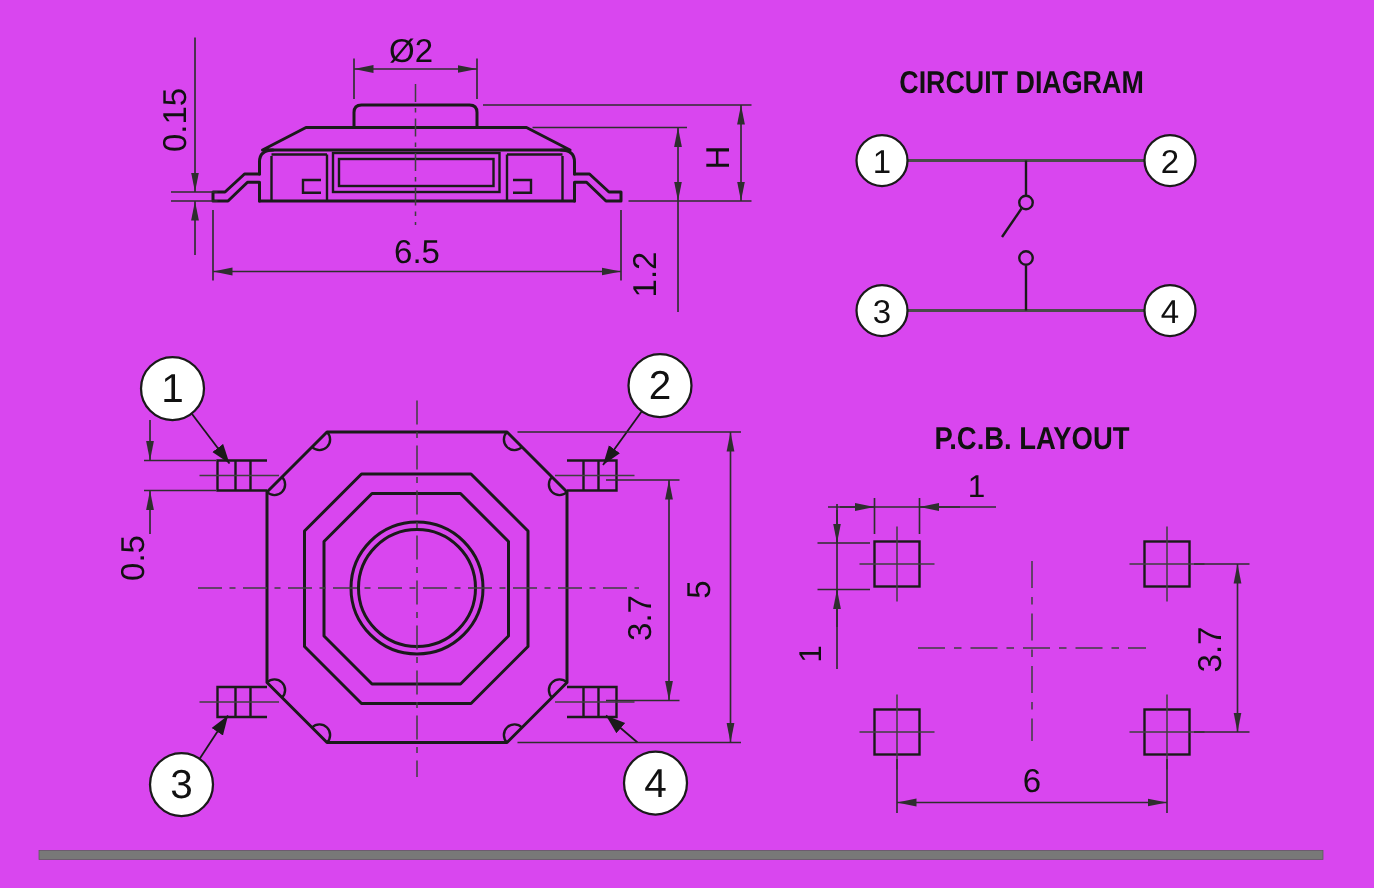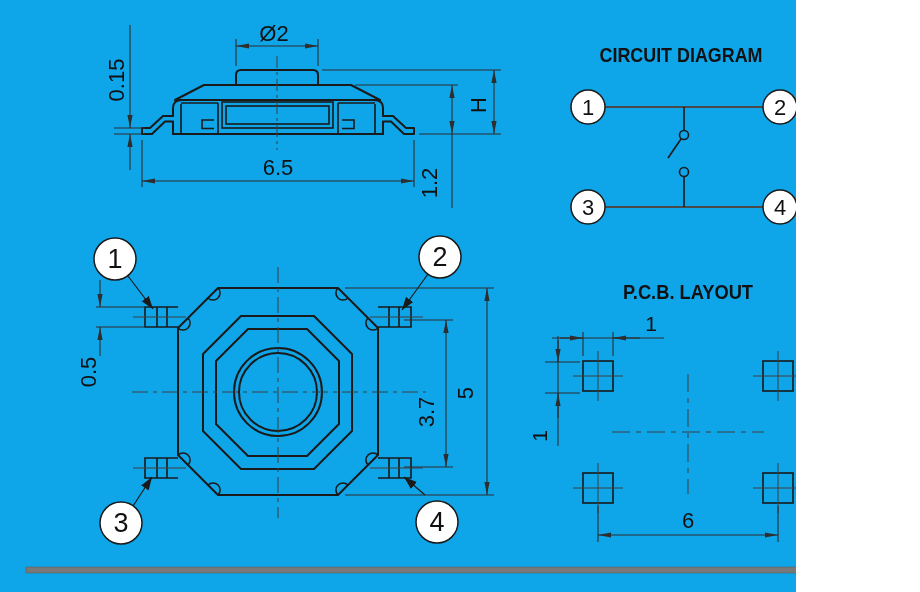--- a/index.html
+++ b/index.html
@@ -1,16 +1,16 @@
 <!DOCTYPE html>
 <html><head>
 <meta charset="utf-8">
 <style>
   html,body{margin:0;padding:0;background:#fff;}
-  .page{position:relative;width:796px;height:592px;background:#0ea5e9;overflow:hidden;
+  .page{position:relative;width:916px;height:592px;background:#d946ef;overflow:hidden;
         font-family:"Liberation Sans",sans-serif;}
   svg{position:absolute;left:0;top:0;}
   .part{stroke:#1a1a1a;stroke-width:2;fill:none;stroke-linejoin:round;stroke-linecap:round;}
   .partthin{stroke:#1a1a1a;stroke-width:1.6;fill:none;}
   .dim{stroke:#2e2e2e;stroke-width:1.1;fill:none;}
   .cl{stroke:#3f3f3f;stroke-width:1;fill:none;}
   .wire{stroke:#4a4a4a;stroke-width:2;fill:none;}
   .balloon{stroke:#1a1a1a;stroke-width:1.5;fill:#ffffff;}
   .leader{stroke:#1a1a1a;stroke-width:1.2;fill:none;}
   text{fill:#111;}

